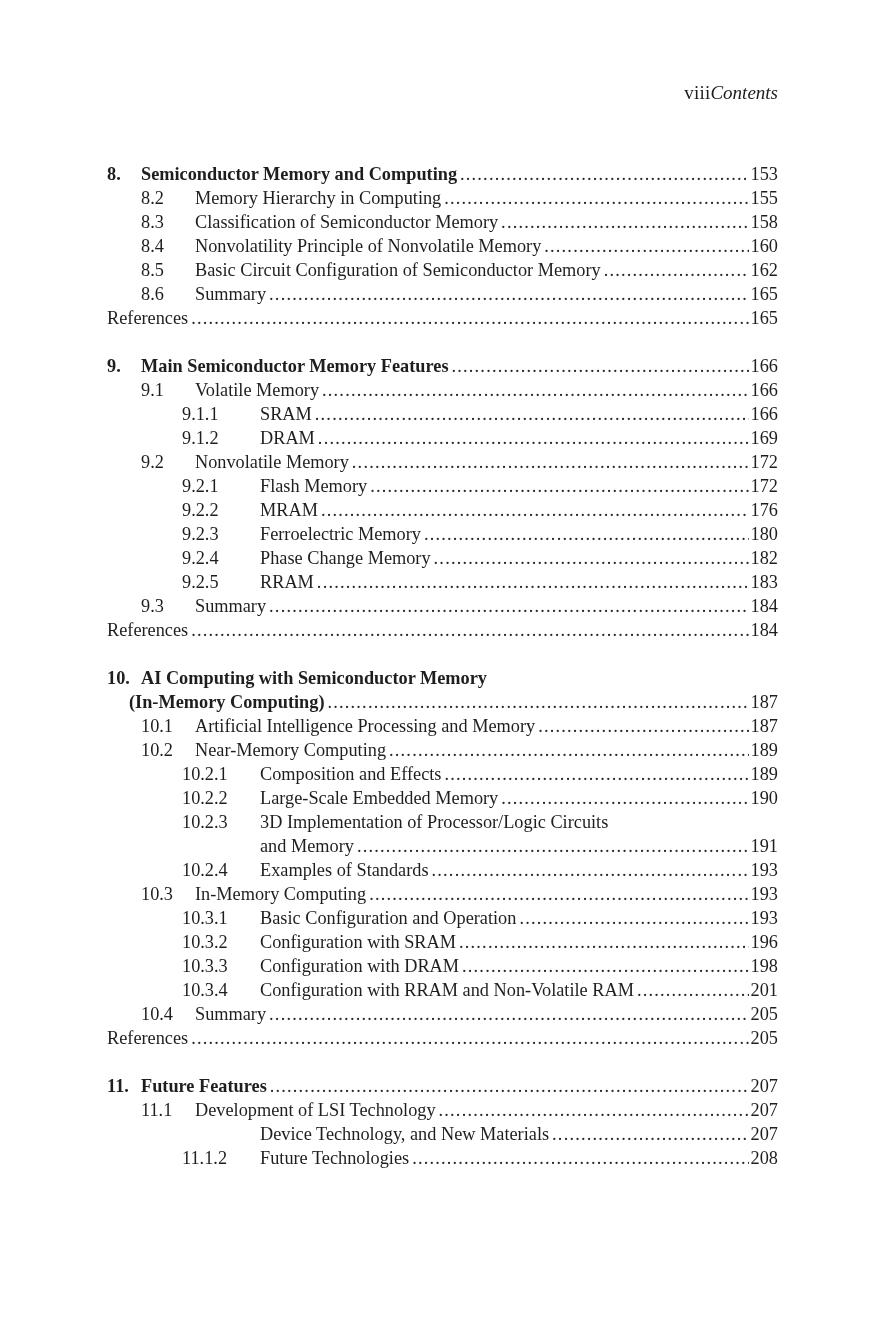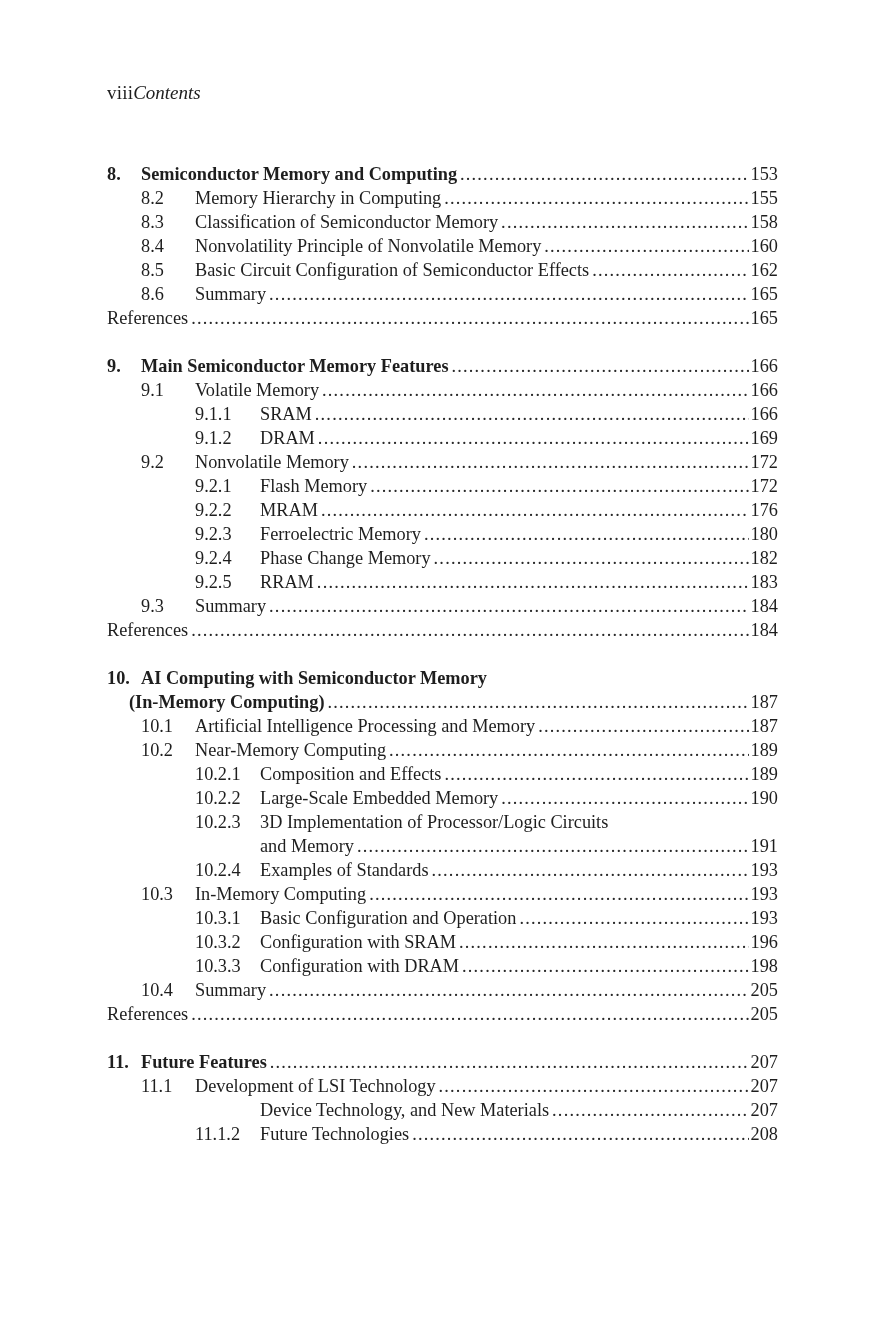--- a/index.html
+++ b/index.html
@@ -3,36 +3,36 @@
 <meta charset="utf-8">
 <style>
   html, body { margin: 0; padding: 0; background: #ffffff; }
   body {
     width: 884px; height: 1326px; position: relative; overflow: hidden;
     font-family: "Liberation Serif", "DejaVu Serif", serif;
     color: #1e1e1e;
   }
   .running-head {
     position: absolute; top: 82px; left: 107px; width: 671px;
-    display: flex; justify-content: flex-start; align-items: baseline;
+    display: flex; justify-content: flex-end; align-items: baseline;
     font-size: 19px;
   }
   .running-head .folio { letter-spacing: 0.2px; }
   .running-head .title { font-style: italic; }
 
   .toc { position: absolute; top: 162px; left: 107px; width: 671px; }
   .line {
     position: relative; height: 24px; line-height: 24px; font-size: 18.3px;
     display: flex; align-items: baseline; white-space: nowrap;
   }
   .line.chapter { font-weight: bold; }
   .num { flex: 0 0 auto; }
   .chapter .num { width: 34px; }
   .sec .num { position: absolute; left: 34px; }
-  .sub .num { position: absolute; left: 88px; }
+  .sub .num { position: absolute; left: 75px; }
   .sec .text { margin-left: 88px; }
   .sub .text { margin-left: 153px; }
   .ref .text { }
   .cont .text { margin-left: 22px; }
   .subcont .text { margin-left: 153px; }
   .text { flex: 0 0 auto; }
   .leader {
     flex: 1 1 auto; overflow: hidden; margin: 0 2px 0 3px;
     font-weight: normal; letter-spacing: 1.2px; color: #2a2a2a;
   }
@@ -71,21 +71,21 @@
     <span class="page">158</span>
   </div>
   <div class="line sec">
     <span class="num">8.4</span>
     <span class="text">Nonvolatility Principle of Nonvolatile Memory</span>
     <span class="leader"></span>
     <span class="page">160</span>
   </div>
   <div class="line sec">
     <span class="num">8.5</span>
-    <span class="text">Basic Circuit Configuration of Semiconductor Effects</span>
+    <span class="text">Basic Circuit Configuration of Semiconductor Memory</span>
     <span class="leader"></span>
     <span class="page">162</span>
   </div>
   <div class="line sec">
     <span class="num">8.6</span>
     <span class="text">Summary</span>
     <span class="leader"></span>
     <span class="page">165</span>
   </div>
   <div class="line ref">
@@ -235,20 +235,26 @@
     <span class="text">Configuration with SRAM</span>
     <span class="leader"></span>
     <span class="page">196</span>
   </div>
   <div class="line sub">
     <span class="num">10.3.3</span>
     <span class="text">Configuration with DRAM</span>
     <span class="leader"></span>
     <span class="page">198</span>
   </div>
+  <div class="line sub">
+    <span class="num">10.3.4</span>
+    <span class="text">Configuration with RRAM and Non-Volatile RAM</span>
+    <span class="leader"></span>
+    <span class="page">201</span>
+  </div>
   <div class="line sec">
     <span class="num">10.4</span>
     <span class="text">Summary</span>
     <span class="leader"></span>
     <span class="page">205</span>
   </div>
   <div class="line ref">
     <span class="text">References</span>
     <span class="leader"></span>
     <span class="page">205</span>

